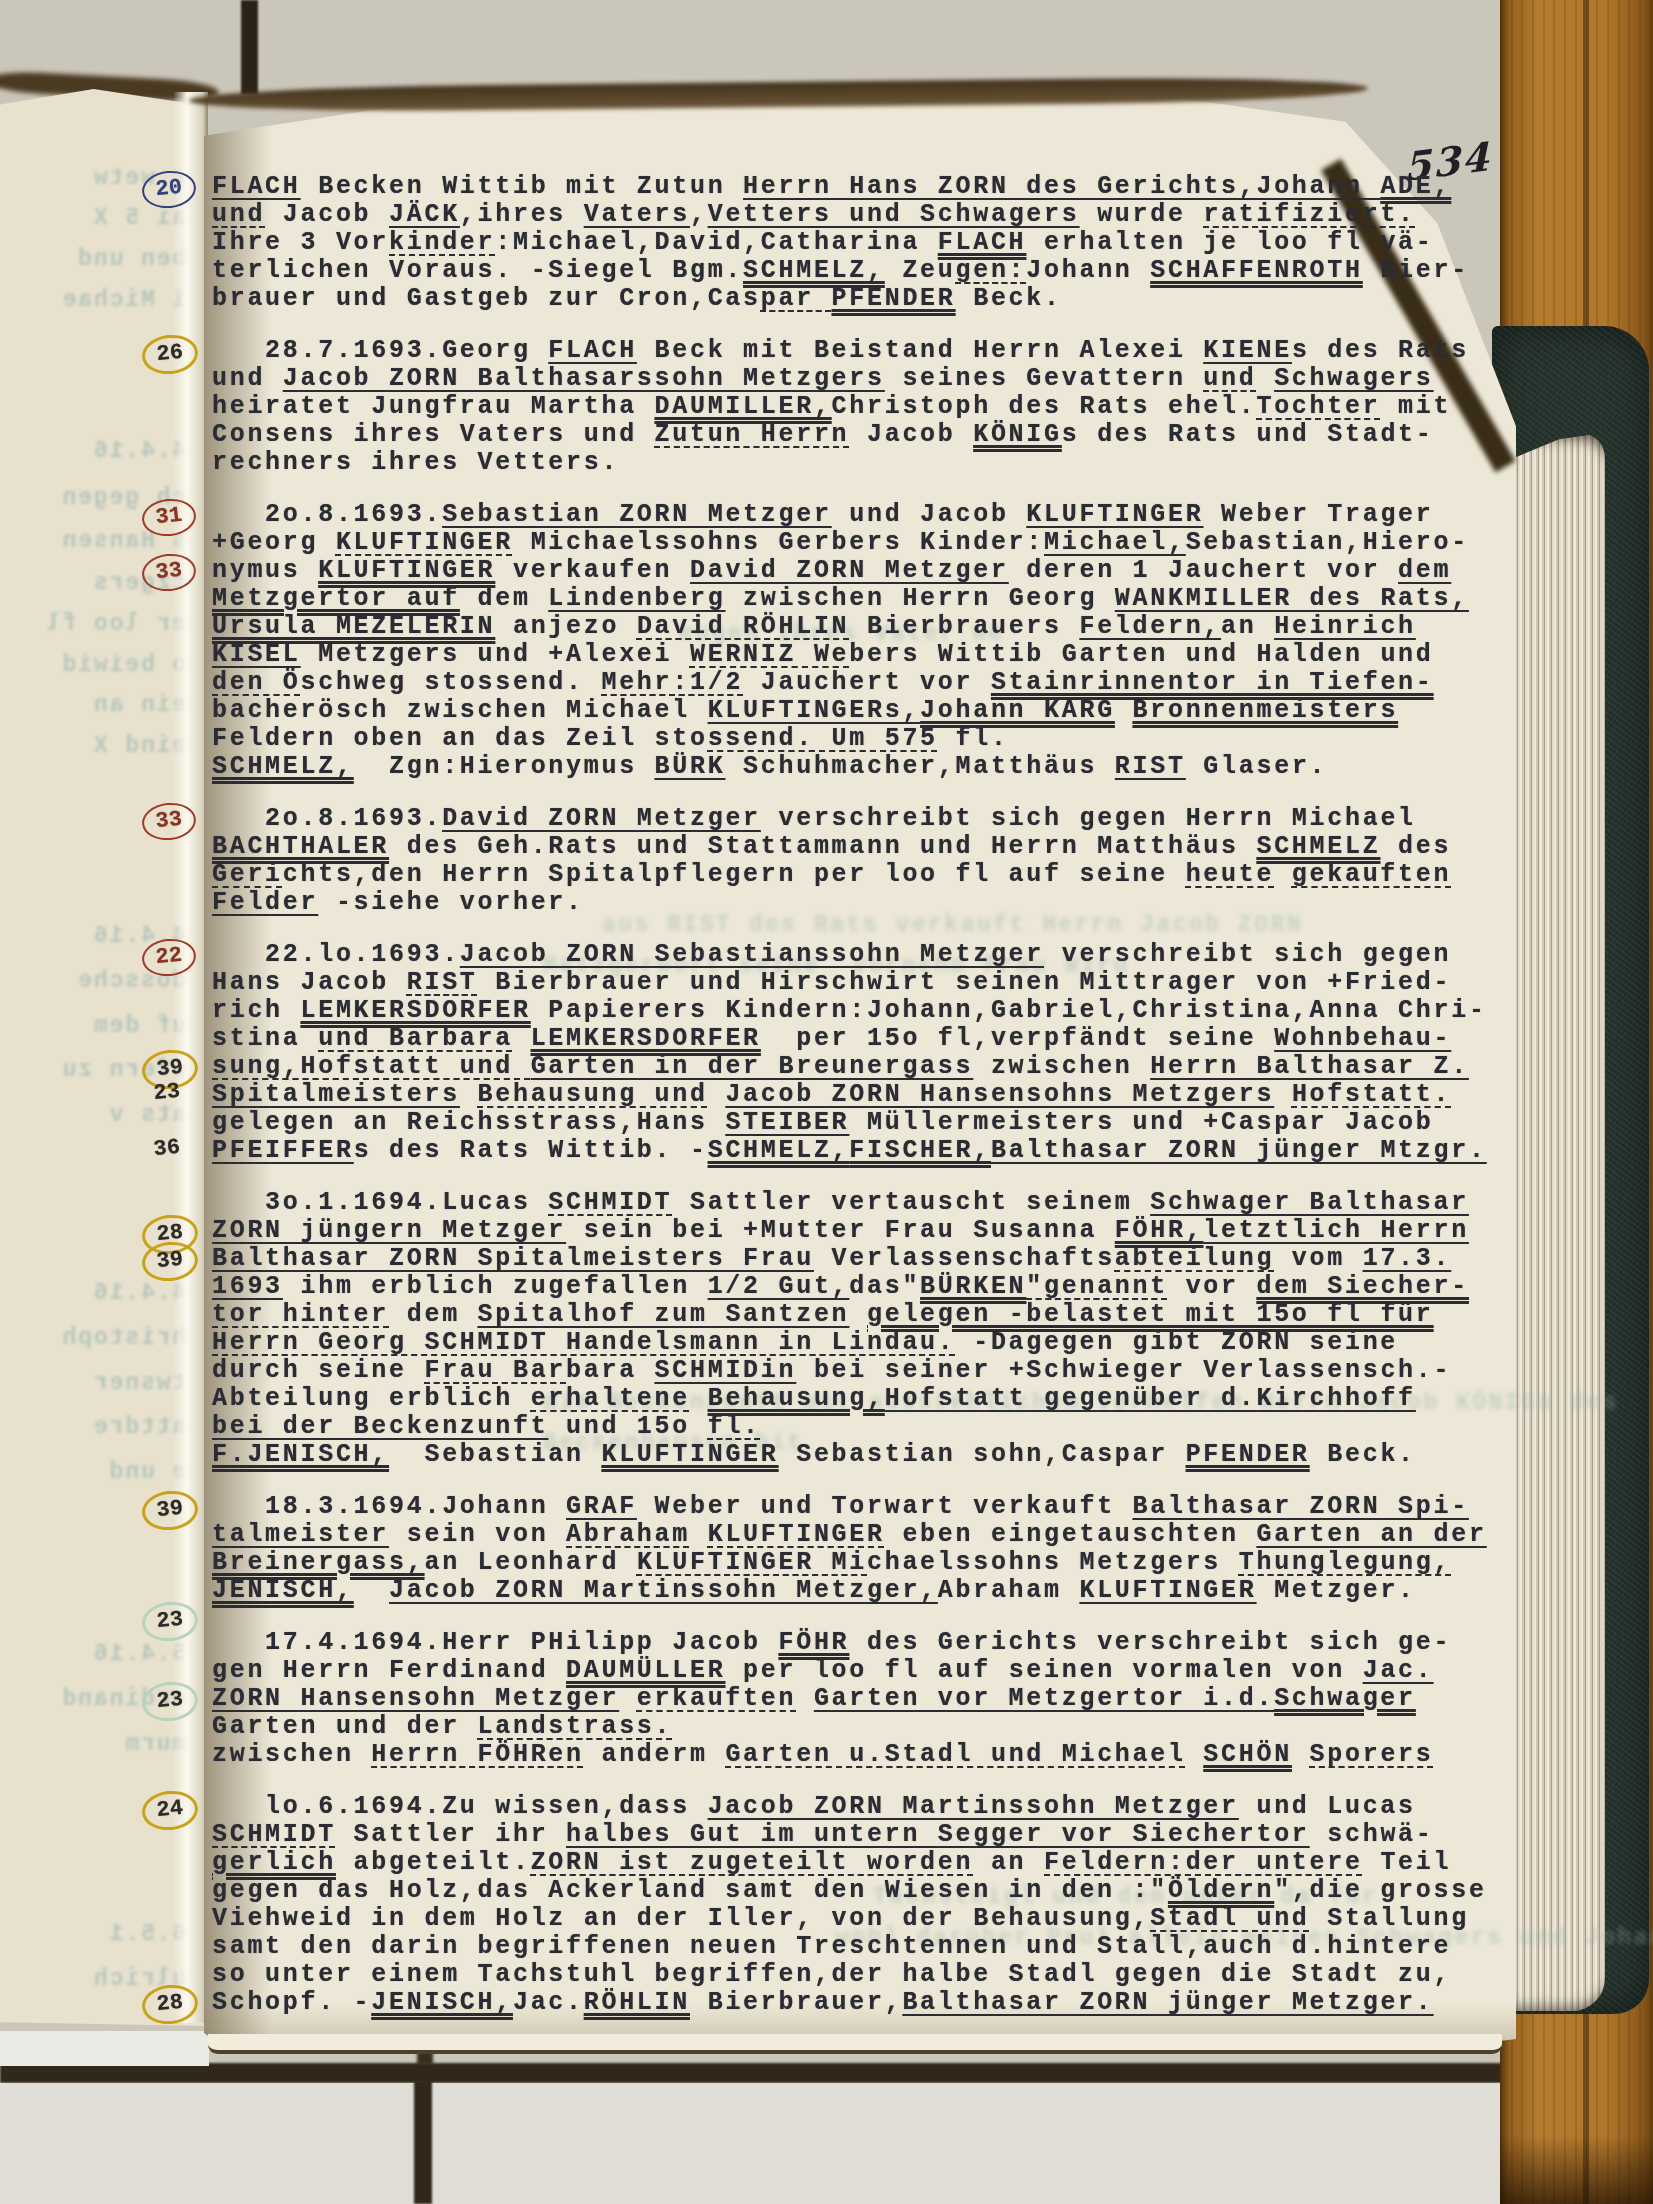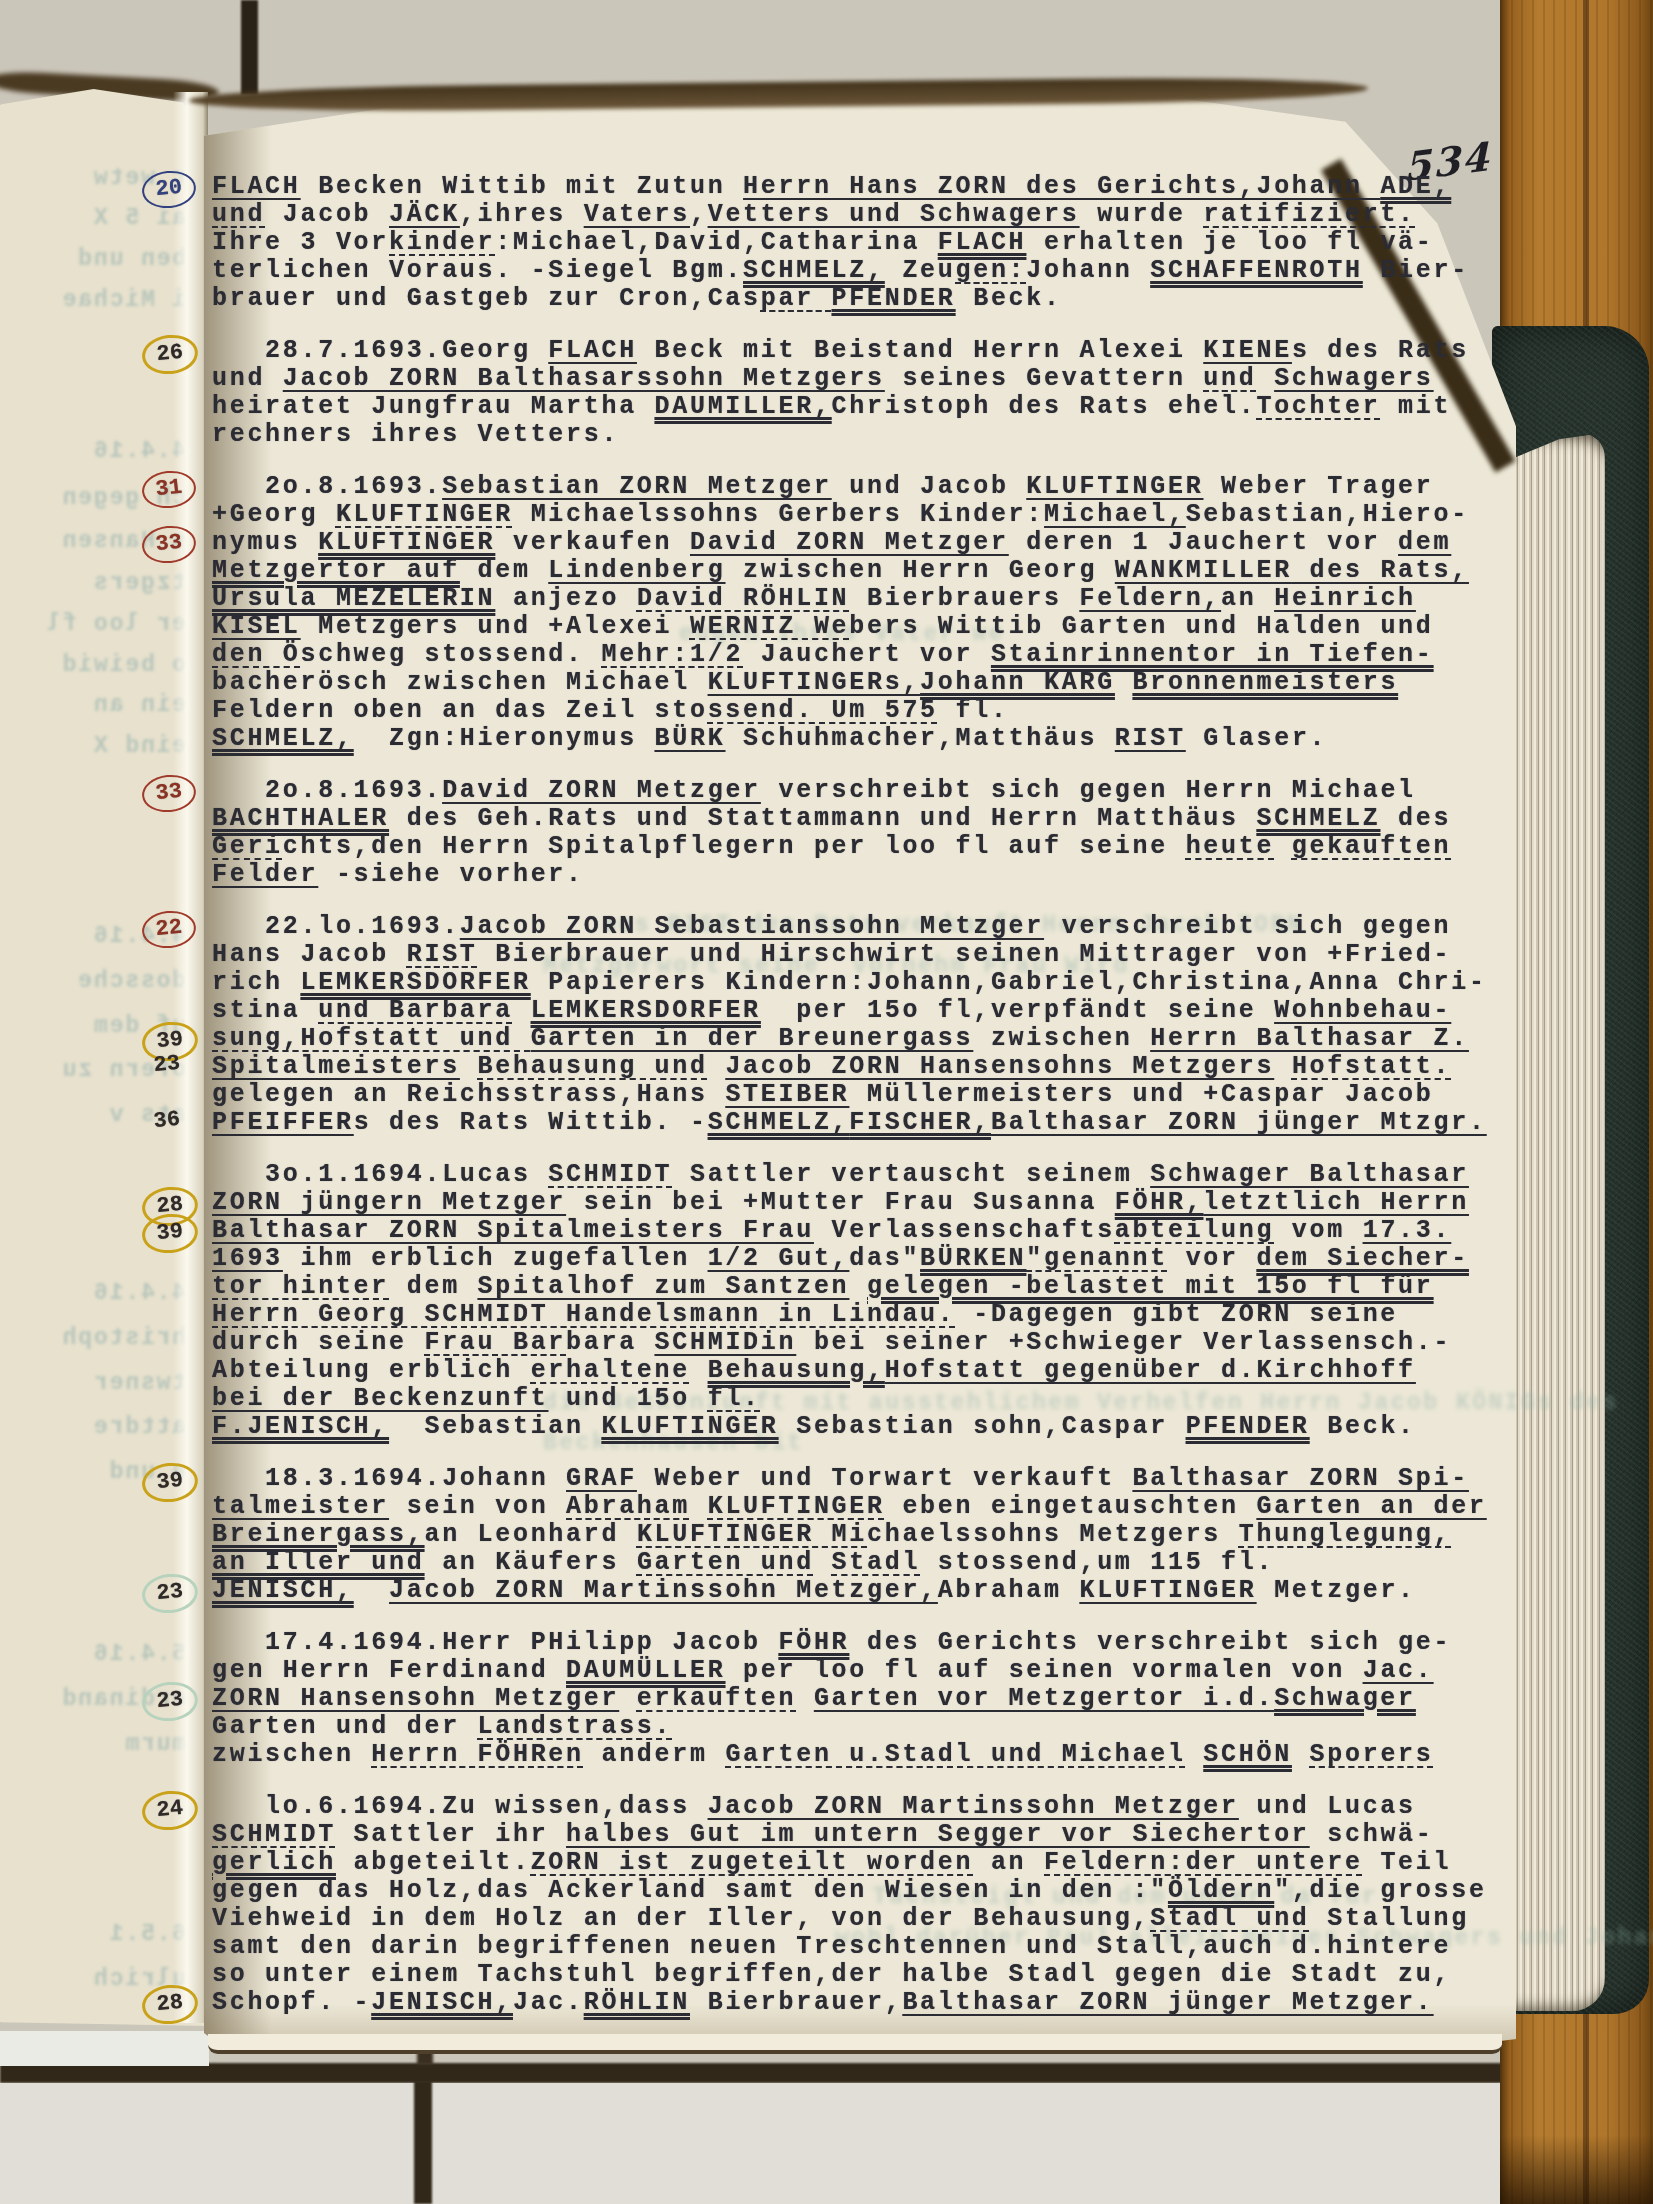--- a/index.html
+++ b/index.html
@@ -148,20 +148,21 @@
         <div class="tline"><span class="seg d">und</span><span class="seg n"> Jacob </span><span class="seg u">JÄCK</span><span class="seg n">,ihres </span><span class="seg u">Vaters</span><span class="seg n">,</span><span class="seg u">Vetters und Schwagers</span><span class="seg n"> wurde </span><span class="seg d">ratifiziert.</span></div>
         <div class="tline"><span class="seg n">Ihre 3 Vor</span><span class="seg d">kinder</span><span class="seg n">:Michael,David,Catharina </span><span class="seg w">FLACH</span><span class="seg n"> erhalten je loo fl vä-</span></div>
         <div class="tline"><span class="seg n">terlichen Voraus. -Siegel Bgm.</span><span class="seg w">SCHMELZ,</span><span class="seg n"> Zeu</span><span class="seg d">gen:</span><span class="seg n">Johann </span><span class="seg w">SCHAFFENROTH</span><span class="seg n"> Bier-</span></div>
         <div class="tline"><span class="seg n">brauer und Gastgeb zur Cron,Cas</span><span class="seg d">par </span><span class="seg w">PFENDER</span><span class="seg n"> Beck.</span></div>
         <span class="mark blue" style="top: -1.9px;">20</span>
       </div>
       <div class="entry">
         <div class="tline"><span class="seg n">   28.7.1693.Georg </span><span class="seg u">FLACH</span><span class="seg n"> Beck mit Beistand Herrn Alexei </span><span class="seg u">KIENE</span><span class="seg n">s des Rats</span></div>
         <div class="tline"><span class="seg n">und </span><span class="seg u">Jacob ZORN Balthasarssohn Metzgers</span><span class="seg n"> seines Gevattern </span><span class="seg d">und</span><span class="seg n"> </span><span class="seg u">Schwagers</span></div>
         <div class="tline"><span class="seg n">heiratet Jungfrau Martha </span><span class="seg w">DAUMILLER,</span><span class="seg n">Christoph des Rats ehel.</span><span class="seg d">Tochter</span><span class="seg n"> mit</span></div>
+        <div class="tline"><span class="seg n">Consens ihres Vaters und </span><span class="seg d">Zutun Herrn</span><span class="seg n"> Jacob </span><span class="seg w">KÖNIG</span><span class="seg n">s des Rats und Stadt-</span></div>
         <div class="tline"><span class="seg n">rechners ihres Vetters.</span></div>
         <span class="mark yellow" style="top: -1.9px;">26</span>
       </div>
       <div class="entry">
         <div class="tline"><span class="seg n">   2o.8.1693.</span><span class="seg u">Sebastian ZORN Metzger</span><span class="seg n"> und Jacob </span><span class="seg u">KLUFTINGER</span><span class="seg n"> Weber Trager</span></div>
         <div class="tline"><span class="seg n">+Georg </span><span class="seg d">KLUFTINGER</span><span class="seg n"> Michaelssohns Gerbers Kinder:</span><span class="seg u">Michael,</span><span class="seg n">Sebastian,Hiero-</span></div>
         <div class="tline"><span class="seg n">nymus </span><span class="seg w">KLUFTINGER</span><span class="seg n"> verkaufen </span><span class="seg u">David ZORN Metzger</span><span class="seg n"> deren 1 Jauchert vor </span><span class="seg u">dem</span></div>
         <div class="tline"><span class="seg w">Metzgertor auf</span><span class="seg n"> dem </span><span class="seg u">Lindenberg</span><span class="seg n"> zwischen Herrn Georg </span><span class="seg u">WANKMILLER</span><span class="seg u"> des Rats,</span></div>
         <div class="tline"><span class="seg w">Ursula MEZELERIN</span><span class="seg n"> anjezo </span><span class="seg d">David RÖHLIN</span><span class="seg n"> Bierbrauers </span><span class="seg u">Feldern,</span><span class="seg n">an </span><span class="seg u">Heinrich</span></div>
         <div class="tline"><span class="seg u">KISEL</span><span class="seg n"> Metzgers und +Alexei </span><span class="seg d">WERNIZ We</span><span class="seg n">bers Wittib Garten und Halden und</span></div>
@@ -204,21 +205,20 @@
         <div class="tline"><span class="seg n">Abteilung erblich </span><span class="seg d">erhaltene</span><span class="seg n"> </span><span class="seg w">Behausung,</span><span class="seg u">Hofstatt gegenüber d.Kirchhoff</span></div>
         <div class="tline"><span class="seg u">bei der Beckenzunft</span><span class="seg n"> und 15o </span><span class="seg d">fl.</span></div>
         <div class="tline"><span class="seg w">F.JENISCH,</span><span class="seg n">  Sebastian </span><span class="seg w">KLUFTINGER</span><span class="seg n"> Sebastian sohn,Caspar </span><span class="seg w">PFENDER</span><span class="seg n"> Beck.</span></div>
         <span class="mark yellow" style="top: 26px;">28</span>
         <span class="mark yellow" style="top: 53px;">39</span>
       </div>
       <div class="entry">
         <div class="tline"><span class="seg n">   18.3.1694.Johann </span><span class="seg u">GRAF</span><span class="seg n"> Weber und Torwart verkauft </span><span class="seg u">Balthasar ZORN Spi-</span></div>
         <div class="tline"><span class="seg u">talmeister</span><span class="seg n"> sein von </span><span class="seg d">Abraham</span><span class="seg n"> </span><span class="seg d">KLUFTINGER</span><span class="seg n"> eben eingetauschten </span><span class="seg u">Garten an der</span></div>
         <div class="tline"><span class="seg w">Breinergass,</span><span class="seg n">an Leonhard </span><span class="seg d">KLUFTINGER Mi</span><span class="seg n">chaelssohns Metzgers </span><span class="seg d">Thunglegung,</span></div>
-        <div class="tline"><span class="seg w">an Iller und</span><span class="seg n"> an Käufers </span><span class="seg d">Garten und</span><span class="seg n"> </span><span class="seg d">Stadl</span><span class="seg n"> stossend,um 115 fl.</span></div>
         <div class="tline"><span class="seg w">JENISCH,</span><span class="seg n">  </span><span class="seg u">Jacob ZORN Martinssohn Metzger,</span><span class="seg n">Abraham </span><span class="seg u">KLUFTINGER</span><span class="seg n"> Metzger.</span></div>
         <span class="mark yellow" style="top: -1.9px;">39</span>
         <span class="mark green" style="top: 109px;">23</span>
       </div>
       <div class="entry">
         <div class="tline"><span class="seg n">   17.4.1694.Herr PHilipp Jacob </span><span class="seg w">FÖHR</span><span class="seg n"> des Gerichts verschreibt sich ge-</span></div>
         <div class="tline"><span class="seg n">gen Herrn Ferdinand </span><span class="seg w">DAUMÜLLER</span><span class="seg n"> per loo fl auf seinen vormalen von </span><span class="seg u">Jac.</span></div>
         <div class="tline"><span class="seg u">ZORN Hansensohn Metzger</span><span class="seg n"> </span><span class="seg d">erkauften</span><span class="seg n"> </span><span class="seg u">Garten vor Metzgertor i.d.</span><span class="seg w">Schwager</span></div>
         <div class="tline"><span class="seg n">Garten und der </span><span class="seg d">Landstrass.</span></div>
         <div class="tline"><span class="seg n">zwischen </span><span class="seg d">Herrn FÖHRen</span><span class="seg n"> anderm </span><span class="seg d">Garten u.Stadl und Michael</span><span class="seg n"> </span><span class="seg w">SCHÖN</span><span class="seg n"> </span><span class="seg d">Sporers</span></div>

